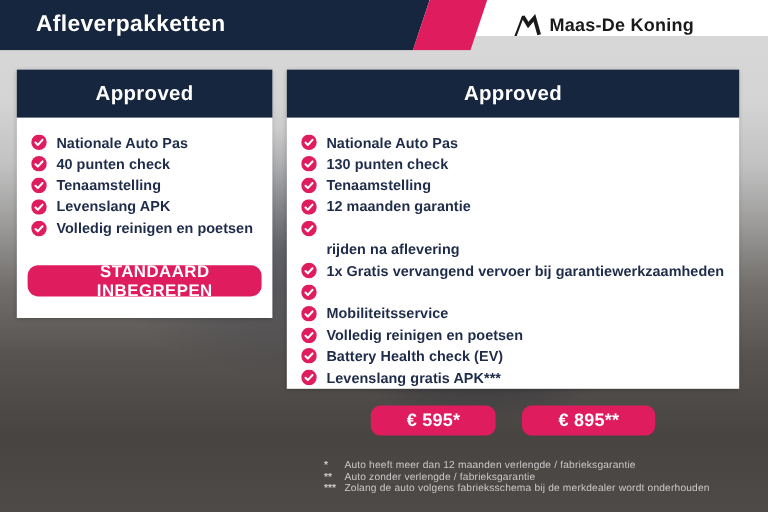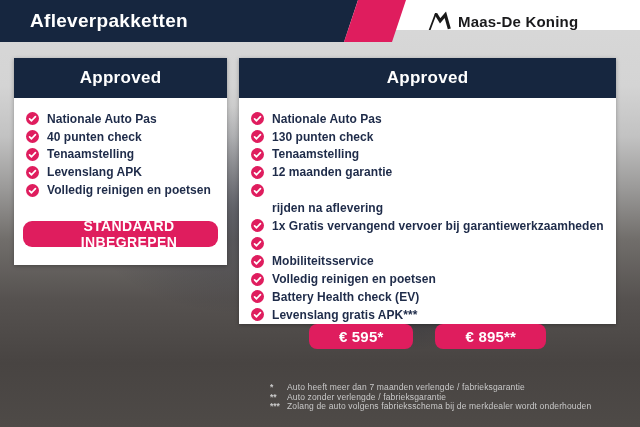--- a/index.html
+++ b/index.html
@@ -35,21 +35,21 @@
   .row{display:flex;align-items:center;height:17.8px;}
   .row .chk{width:13px;height:13px;flex:0 0 13px;margin-right:8px;display:flex;}
   .row .chk svg{width:13px;height:13px;}
   .row .txt{font-size:12px;font-weight:700;color:#1e2b49;white-space:nowrap;letter-spacing:.05px;}
   .row.cont .chk{visibility:hidden;}
 
   .std-btn{margin:22px 9px 0 9px;height:26px;border-radius:9px;background:#df1d5e;border:none;
     display:flex;align-items:center;justify-content:center;color:#ffffff;font-size:14px;font-weight:700;
     letter-spacing:.4px;font-family:inherit;cursor:pointer;width:calc(100% - 18px);padding-left:23px;}
 
-  .price-rowwrap{display:flex;justify-content:center;gap:22px;border-radius:12px;}
+  .price-rowwrap{display:flex;justify-content:center;gap:22px;margin-top:14px;border-radius:12px;}
   .price-btn{height:25px;border-radius:8px;background:#df1d5e;border:none;color:#ffffff;
     font-size:15px;font-weight:700;font-family:inherit;padding:0 30px;cursor:pointer;
     display:flex;align-items:center;justify-content:center;letter-spacing:.2px;}
 
   
   .footnotes{position:absolute;left:270px;top:383px;width:350px;}
   .fn-row{display:flex;line-height:9.6px;margin-bottom:0;}
   .fn-mark{width:17px;flex:0 0 17px;font-size:8.5px;font-weight:700;color:#cbcbcb;}
   .fn-text{font-size:8.5px;color:#c9c9c9;letter-spacing:.15px;white-space:nowrap;}
 </style>
@@ -241,21 +241,21 @@
     </div>
     <div class="price-rowwrap">
       <button class="price-btn">€ 595*</button>
       <button class="price-btn">€ 895**</button>
     </div>
   </div>
 
   <div class="footnotes">
     <div class="fn-row">
       <span class="fn-mark">*</span>
-      <span class="fn-text">Auto heeft meer dan 7 maanden verlengde / fabrieksgarantie</span>
+      <span class="fn-text">Auto heeft meer dan 12 maanden verlengde / fabrieksgarantie</span>
     </div>
     <div class="fn-row">
       <span class="fn-mark">**</span>
       <span class="fn-text">Auto zonder verlengde / fabrieksgarantie</span>
     </div>
     <div class="fn-row">
       <span class="fn-mark">***</span>
       <span class="fn-text">Zolang de auto volgens fabrieksschema bij de merkdealer wordt onderhouden</span>
     </div>
   </div>

